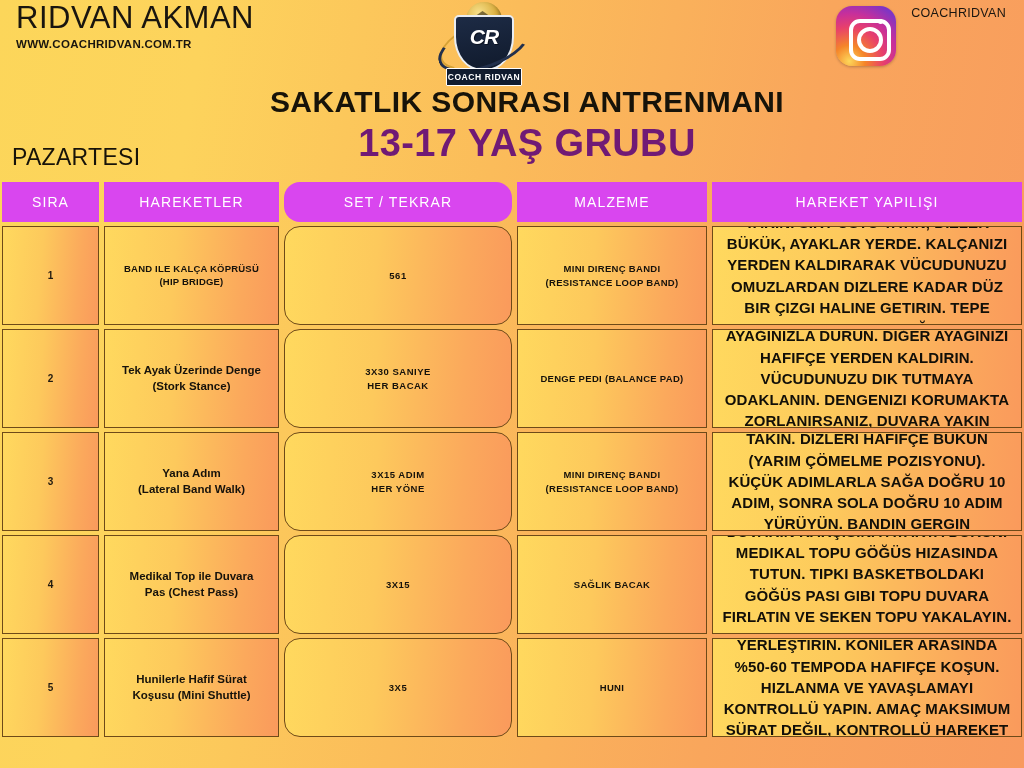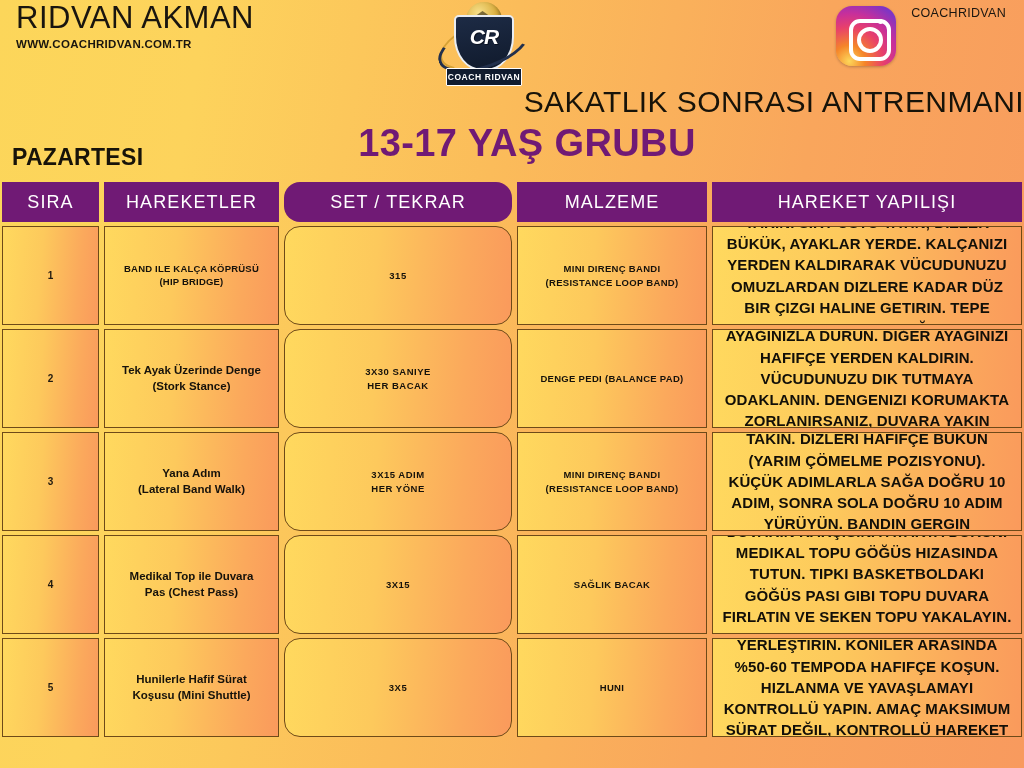--- a/index.html
+++ b/index.html
@@ -175,41 +175,40 @@
   }
 
   
   .title-block {
     text-align: center;
     margin-top: -4px;
     padding-left: 30px;
   }
   .title-line1 {
     font-size: 30px;
-    font-weight: 400;
+    font-weight: 700;
     letter-spacing: .4px;
     color: #171309;
     line-height: 1.22;
-    text-align: right;
   }
   .title-line2 {
     font-size: 38px;
     font-weight: 700;
     letter-spacing: .4px;
     color: #701a75;
     line-height: 1.18;
   }
 
   
   .day-label {
     position: absolute;
     left: 12px;
     top: 144px;
     font-size: 23px;
-    font-weight: 700;
+    font-weight: 400;
     color: #171309;
     letter-spacing: .3px;
   }
 
   
   .table {
     position: absolute;
     left: 0px;
     top: 182px;
     width: 1024px;
@@ -225,25 +224,25 @@
     border: 1px solid #6e4a18;
     display: flex;
     align-items: center;
     justify-content: center;
     text-align: center;
     background: linear-gradient(95deg, #ffd95e 0%, #fdc95c 40%, #fba95c 78%, #fa9a5c 100%);
     overflow: hidden;
   }
 
   .head-cell {
-    background: #701a75;
+    background: #d946ef;
     border: none;
     color: #ffffff;
     height: 40px;
-    font-size: 18px;
+    font-size: 14px;
     font-weight: 400;
     letter-spacing: 1.1px;
   }
 
   .c-sira   { width: 97px;  flex: 0 0 97px; }
   .c-hare   { width: 175px; flex: 0 0 175px; }
   .c-set    { width: 228px; flex: 0 0 228px; border-radius: 16px; }
   .c-malz   { width: 190px; flex: 0 0 190px; }
   .c-yap    { flex: 1 1 auto; }
 
@@ -335,21 +334,21 @@
 
   <div id="table-body">
       <div class="row body-row">
         <div class="cell c-sira">
           <span class="t-sira">1</span>
         </div>
         <div class="cell c-hare">
           <span class="t-hare small">BAND ILE KALÇA KÖPRÜSÜ<br>(HIP BRIDGE)</span>
         </div>
         <div class="cell c-set">
-          <span class="t-set">315</span>
+          <span class="t-set">561</span>
         </div>
         <div class="cell c-malz">
           <span class="t-malz">MINI DIRENÇ BANDI<br>(RESISTANCE LOOP BAND)</span>
         </div>
         <div class="cell c-yap">
           <span class="t-yap">BANDI DIZLERIN HEMEN ÜSTÜNE TAKIN. SIRT ÜSTÜ YATIN, DIZLER BÜKÜK, AYAKLAR YERDE. KALÇANIZI YERDEN KALDIRARAK VÜCUDUNUZU OMUZLARDAN DIZLERE KADAR DÜZ BIR ÇIZGI HALINE GETIRIN. TEPE NOKTADA BANDI DIŞA DOĞRU ITMEYE ODAKLANIN. YAVAŞÇA INDIRIN.</span>
         </div>
       </div>
       <div class="row body-row">
         <div class="cell c-sira">

